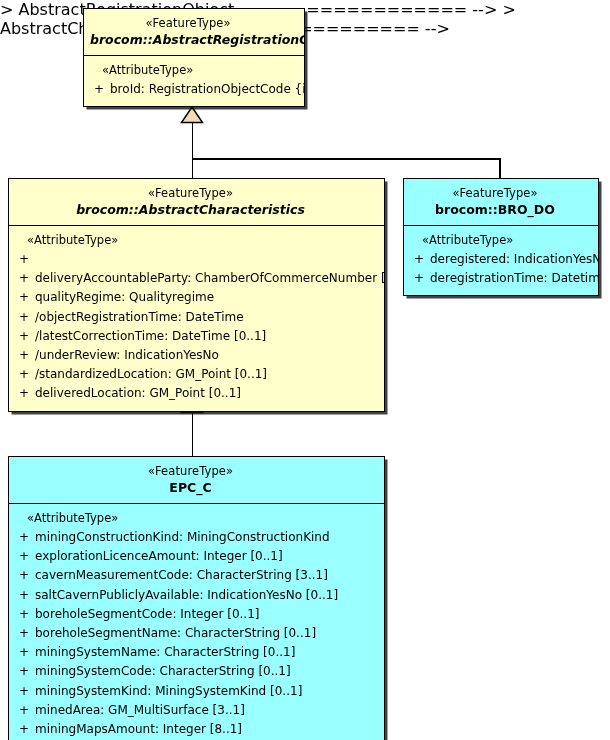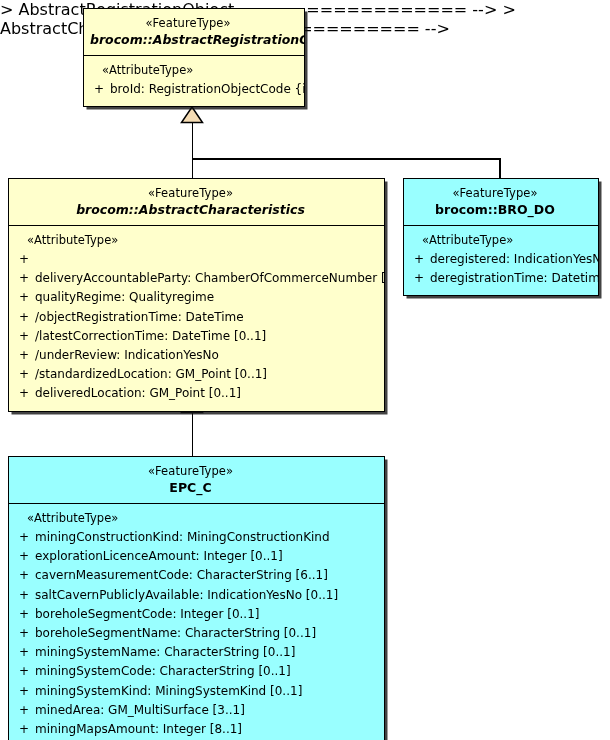--- a/index.html
+++ b/index.html
@@ -200,21 +200,21 @@
       <div class="attr-row">
         <span class="attr-vis">+</span>
         <span class="attr-text">miningConstructionKind: MiningConstructionKind</span>
       </div>
       <div class="attr-row">
         <span class="attr-vis">+</span>
         <span class="attr-text">explorationLicenceAmount: Integer [0..1]</span>
       </div>
       <div class="attr-row">
         <span class="attr-vis">+</span>
-        <span class="attr-text">cavernMeasurementCode: CharacterString [6..1]</span>
+        <span class="attr-text">cavernMeasurementCode: CharacterString [3..1]</span>
       </div>
       <div class="attr-row">
         <span class="attr-vis">+</span>
         <span class="attr-text">saltCavernPubliclyAvailable: IndicationYesNo [0..1]</span>
       </div>
       <div class="attr-row">
         <span class="attr-vis">+</span>
         <span class="attr-text">boreholeSegmentCode: Integer [0..1]</span>
       </div>
       <div class="attr-row">

